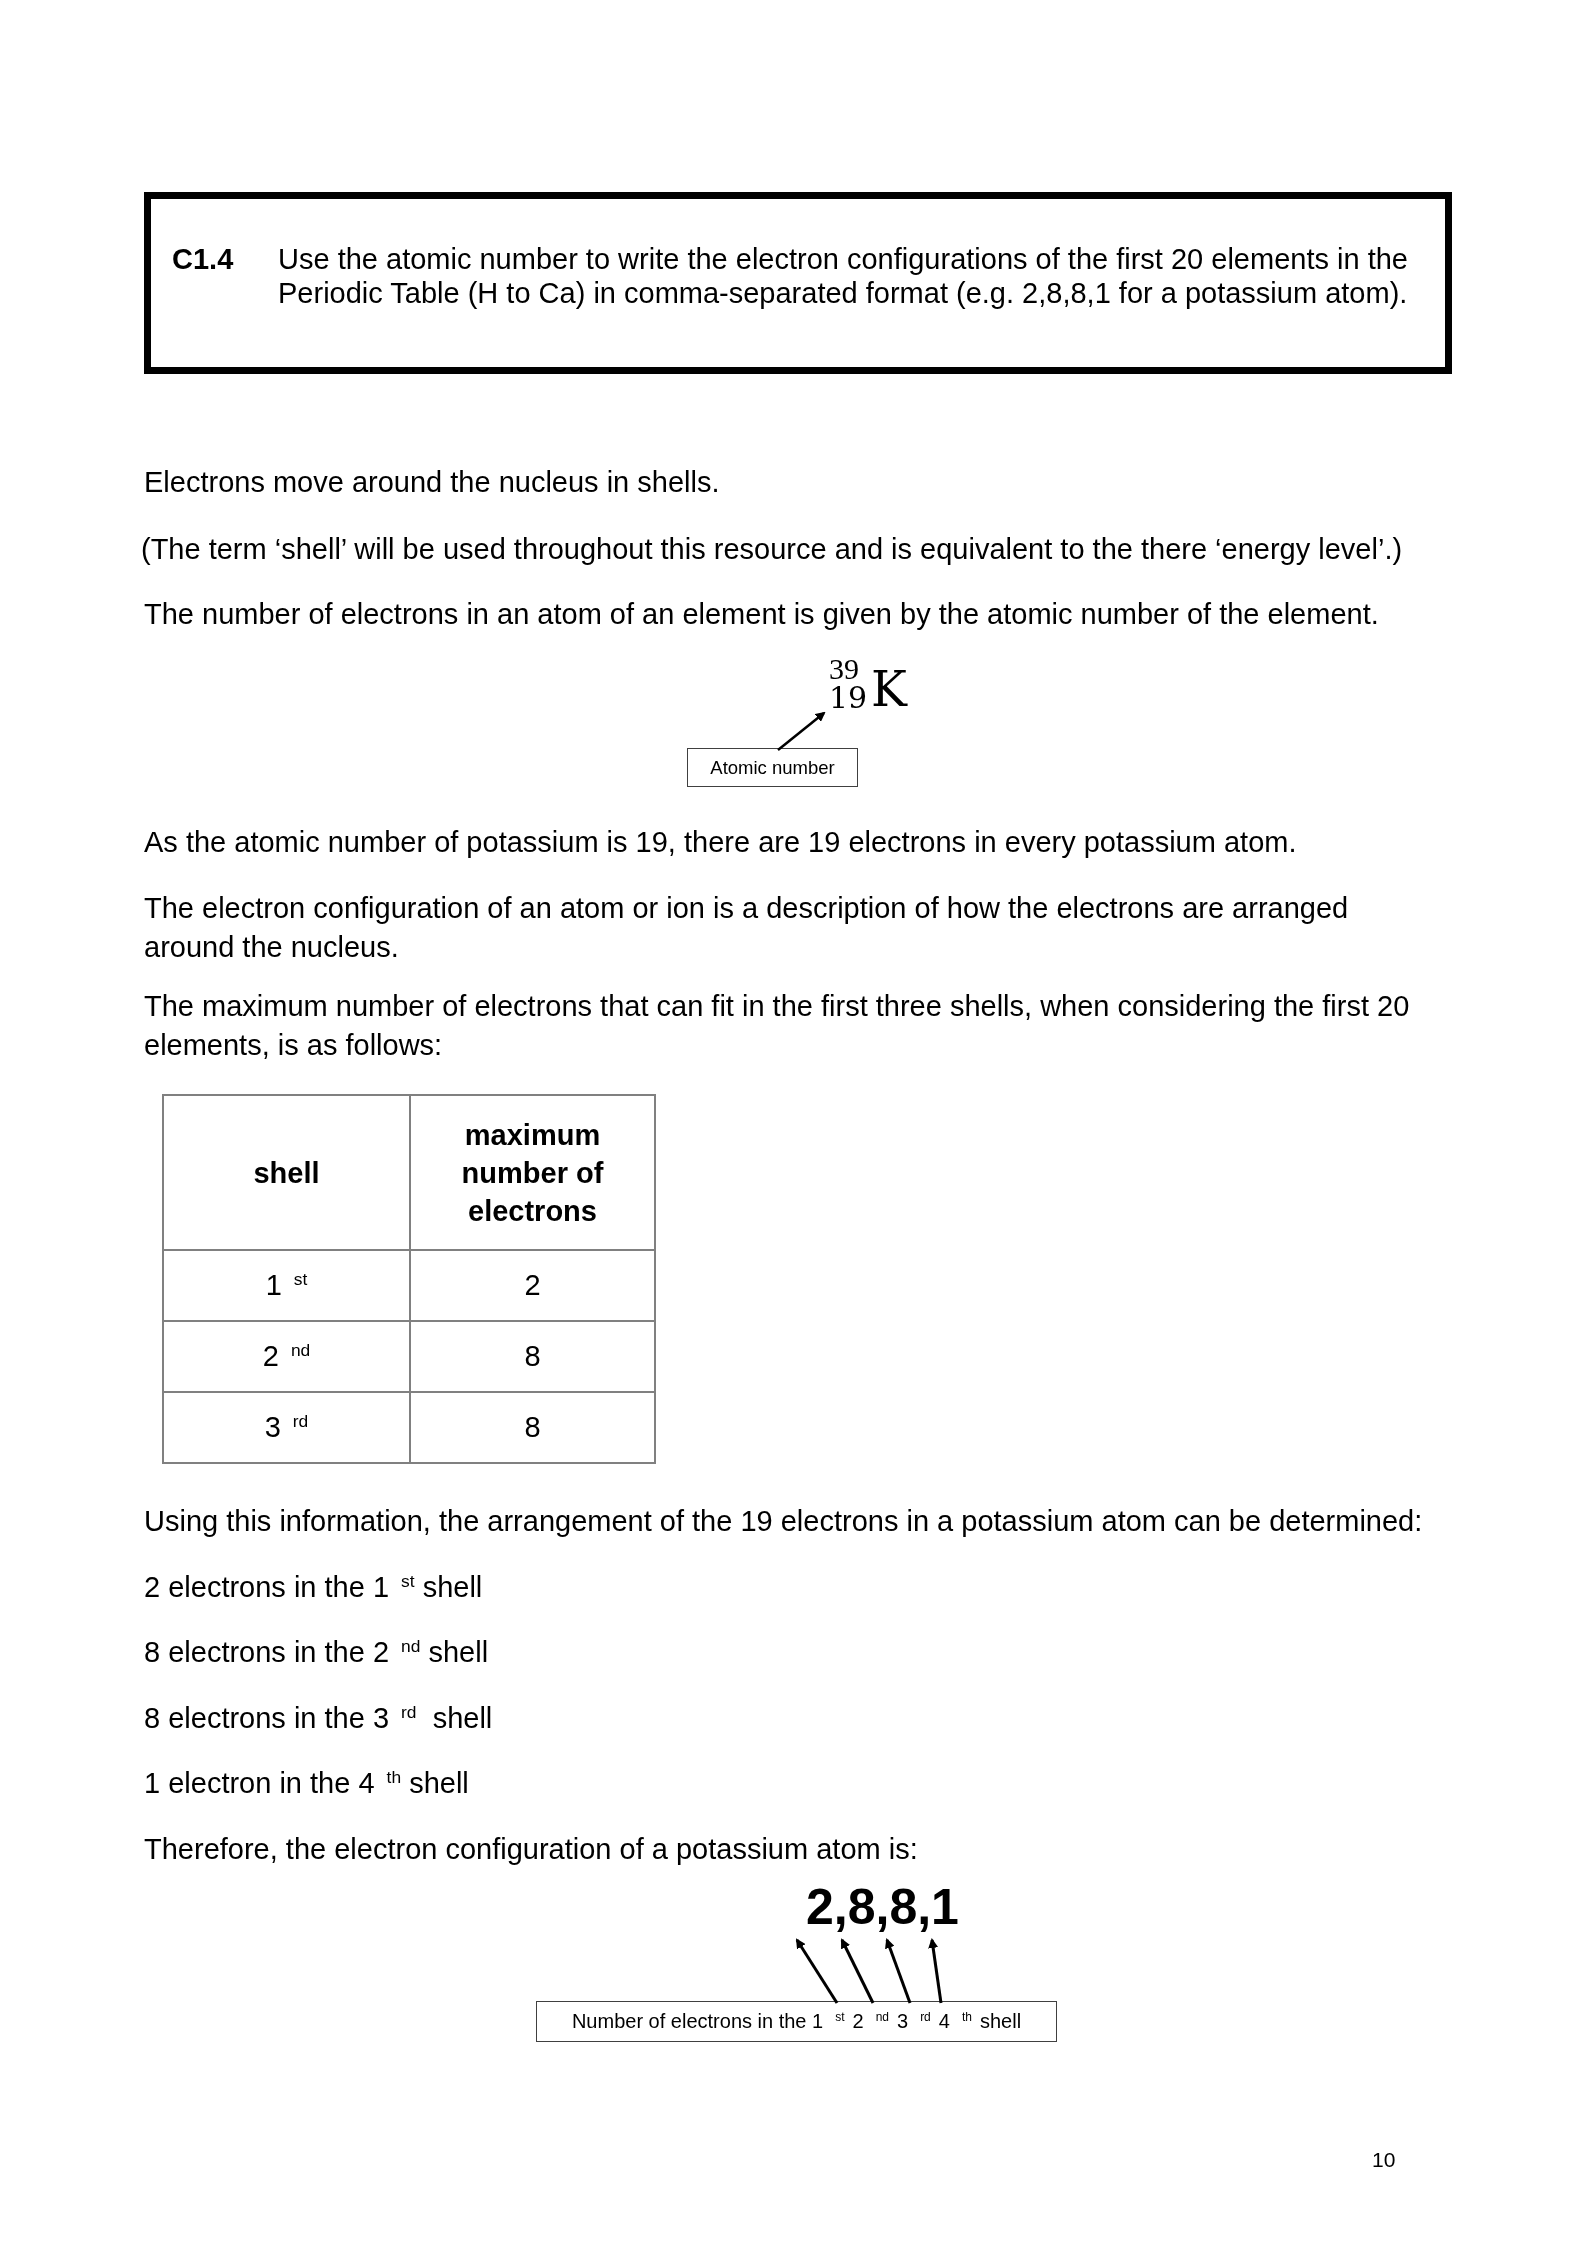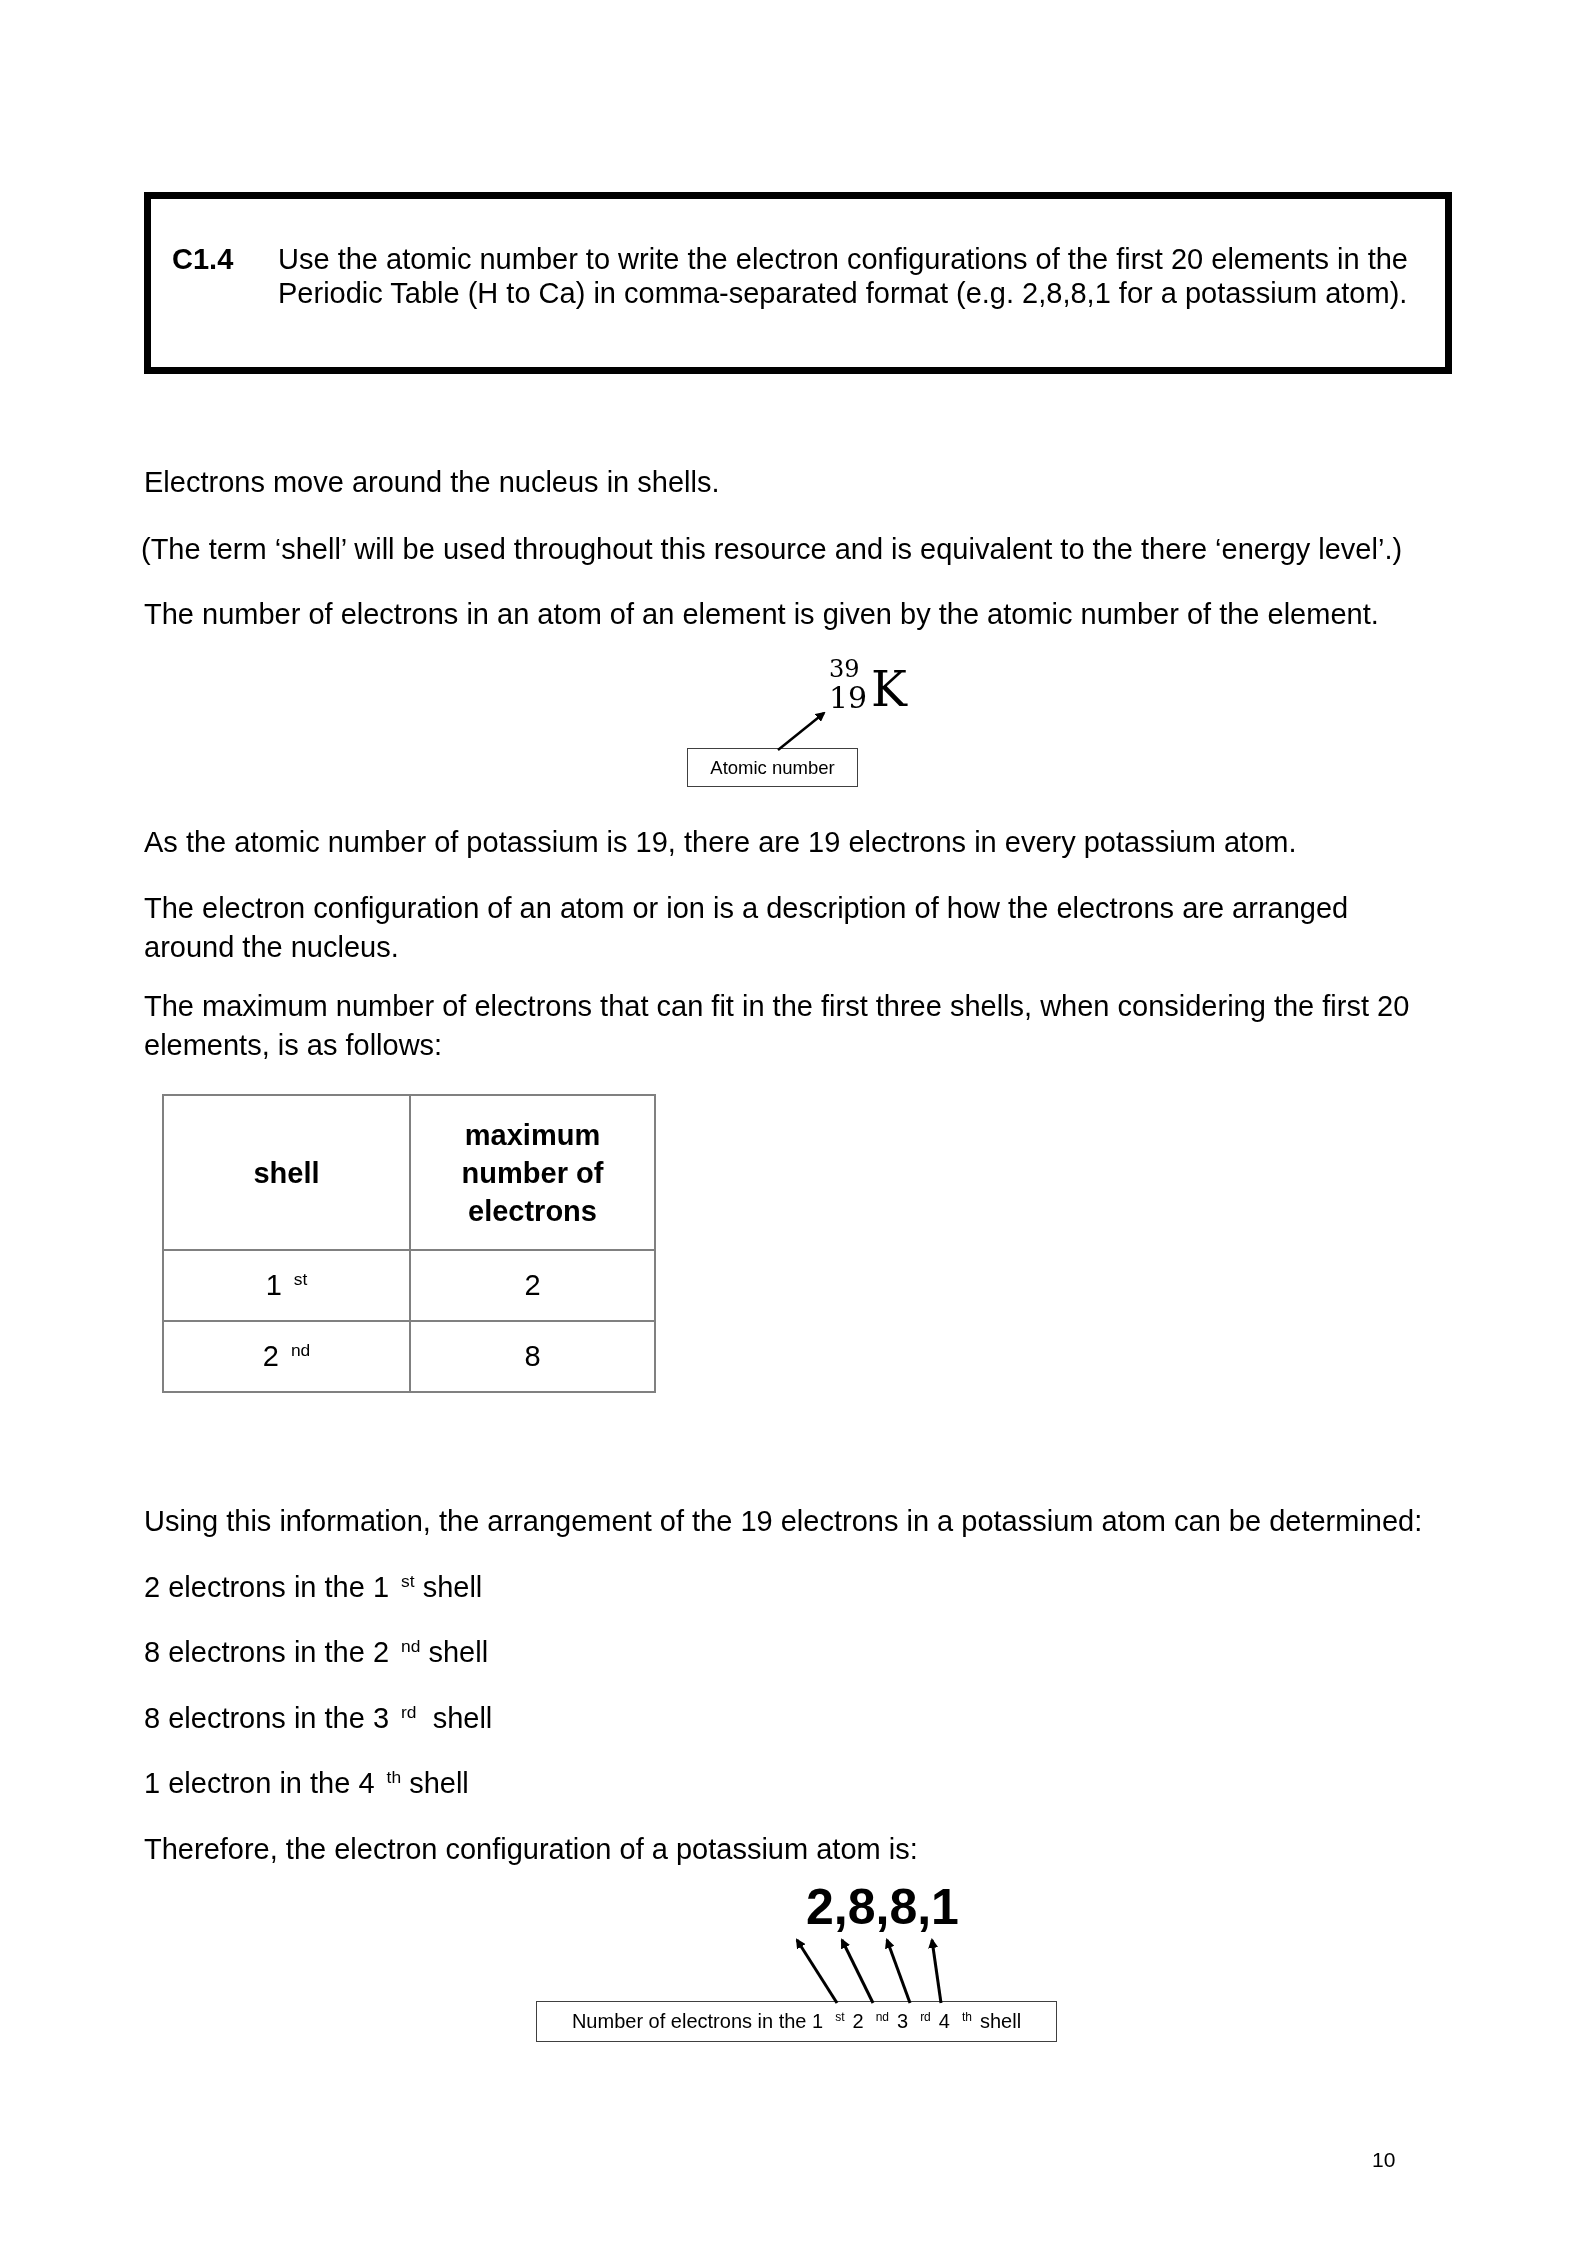--- a/index.html
+++ b/index.html
@@ -9,21 +9,21 @@
     .p { position: absolute; left: 144px; font-size: 29px; line-height: 39px; white-space: nowrap; }
     sup { font-size: 0.6em; line-height: 0; vertical-align: 0.55em; margin-left: 12px; }
 
     
     #obj-box { left: 144px; top: 192px; width: 1294px; height: 168px; border: 7px solid #000; }
     #obj-code { left: 172px; top: 242px; font-size: 29px; font-weight: bold; line-height: 34px; }
     #obj-text { left: 278px; top: 242px; font-size: 29px; line-height: 34px; width: 1160px; }
 
     
     #iso { left: 826px; top: 654px; width: 90px; height: 64px; font-family: "DejaVu Serif", serif; }
-    #iso-mass { position: absolute; left: 3px; top: 0; font-size: 24px; line-height: 30px; }
+    #iso-mass { position: absolute; left: 3px; top: 0; font-size: 30px; line-height: 30px; font-family: Liberation Serif, serif; }
     #iso-num { position: absolute; left: 3px; top: 29px; font-size: 30px; line-height: 30px; }
     #iso-sym { position: absolute; left: 45px; top: 9px; font-size: 48px; line-height: 52px; }
     #atomic-box { left: 687px; top: 748px; width: 169px; height: 37px; border: 1.5px solid #404040;
                   font-size: 18.5px; line-height: 37px; text-align: center; }
 
     
     #shell-table { left: 162px; top: 1094px; border-collapse: collapse; }
     #shell-table td { border: 2.5px solid #808080; text-align: center; font-size: 29px; padding: 0; }
     #shell-table .hdr td { height: 153px; font-weight: bold; line-height: 38px; }
     #shell-table .row td { height: 69px; }
@@ -70,20 +70,24 @@
         </td>
   </tr>
   <tr class="row">
     <td class="c1"><span>1</span><sup>st</sup></td>
     <td class="c2">2</td>
   </tr>
   <tr class="row">
     <td class="c1"><span>2</span><sup>nd</sup></td>
     <td class="c2">8</td>
   </tr>
+  <tr class="row">
+    <td class="c1"><span>3</span><sup>rd</sup></td>
+    <td class="c2">8</td>
+  </tr>
 </tbody>
   </table>
 
 <div class="p" style="top:1502px">Using this information, the arrangement of the 19 electrons in a potassium atom can be determined:</div>
 
 <div class="p" style="top:1568px"><span>2 electrons in the </span><span>1</span><sup>st</sup><span style="white-space:pre"> shell</span></div>
 <div class="p" style="top:1633px"><span>8 electrons in the </span><span>2</span><sup>nd</sup><span style="white-space:pre"> shell</span></div>
 <div class="p" style="top:1699px"><span>8 electrons in the </span><span>3</span><sup>rd</sup><span style="white-space:pre">  shell</span></div>
 <div class="p" style="top:1764px"><span>1 electron in the </span><span>4</span><sup>th</sup><span style="white-space:pre"> shell</span></div>
 

